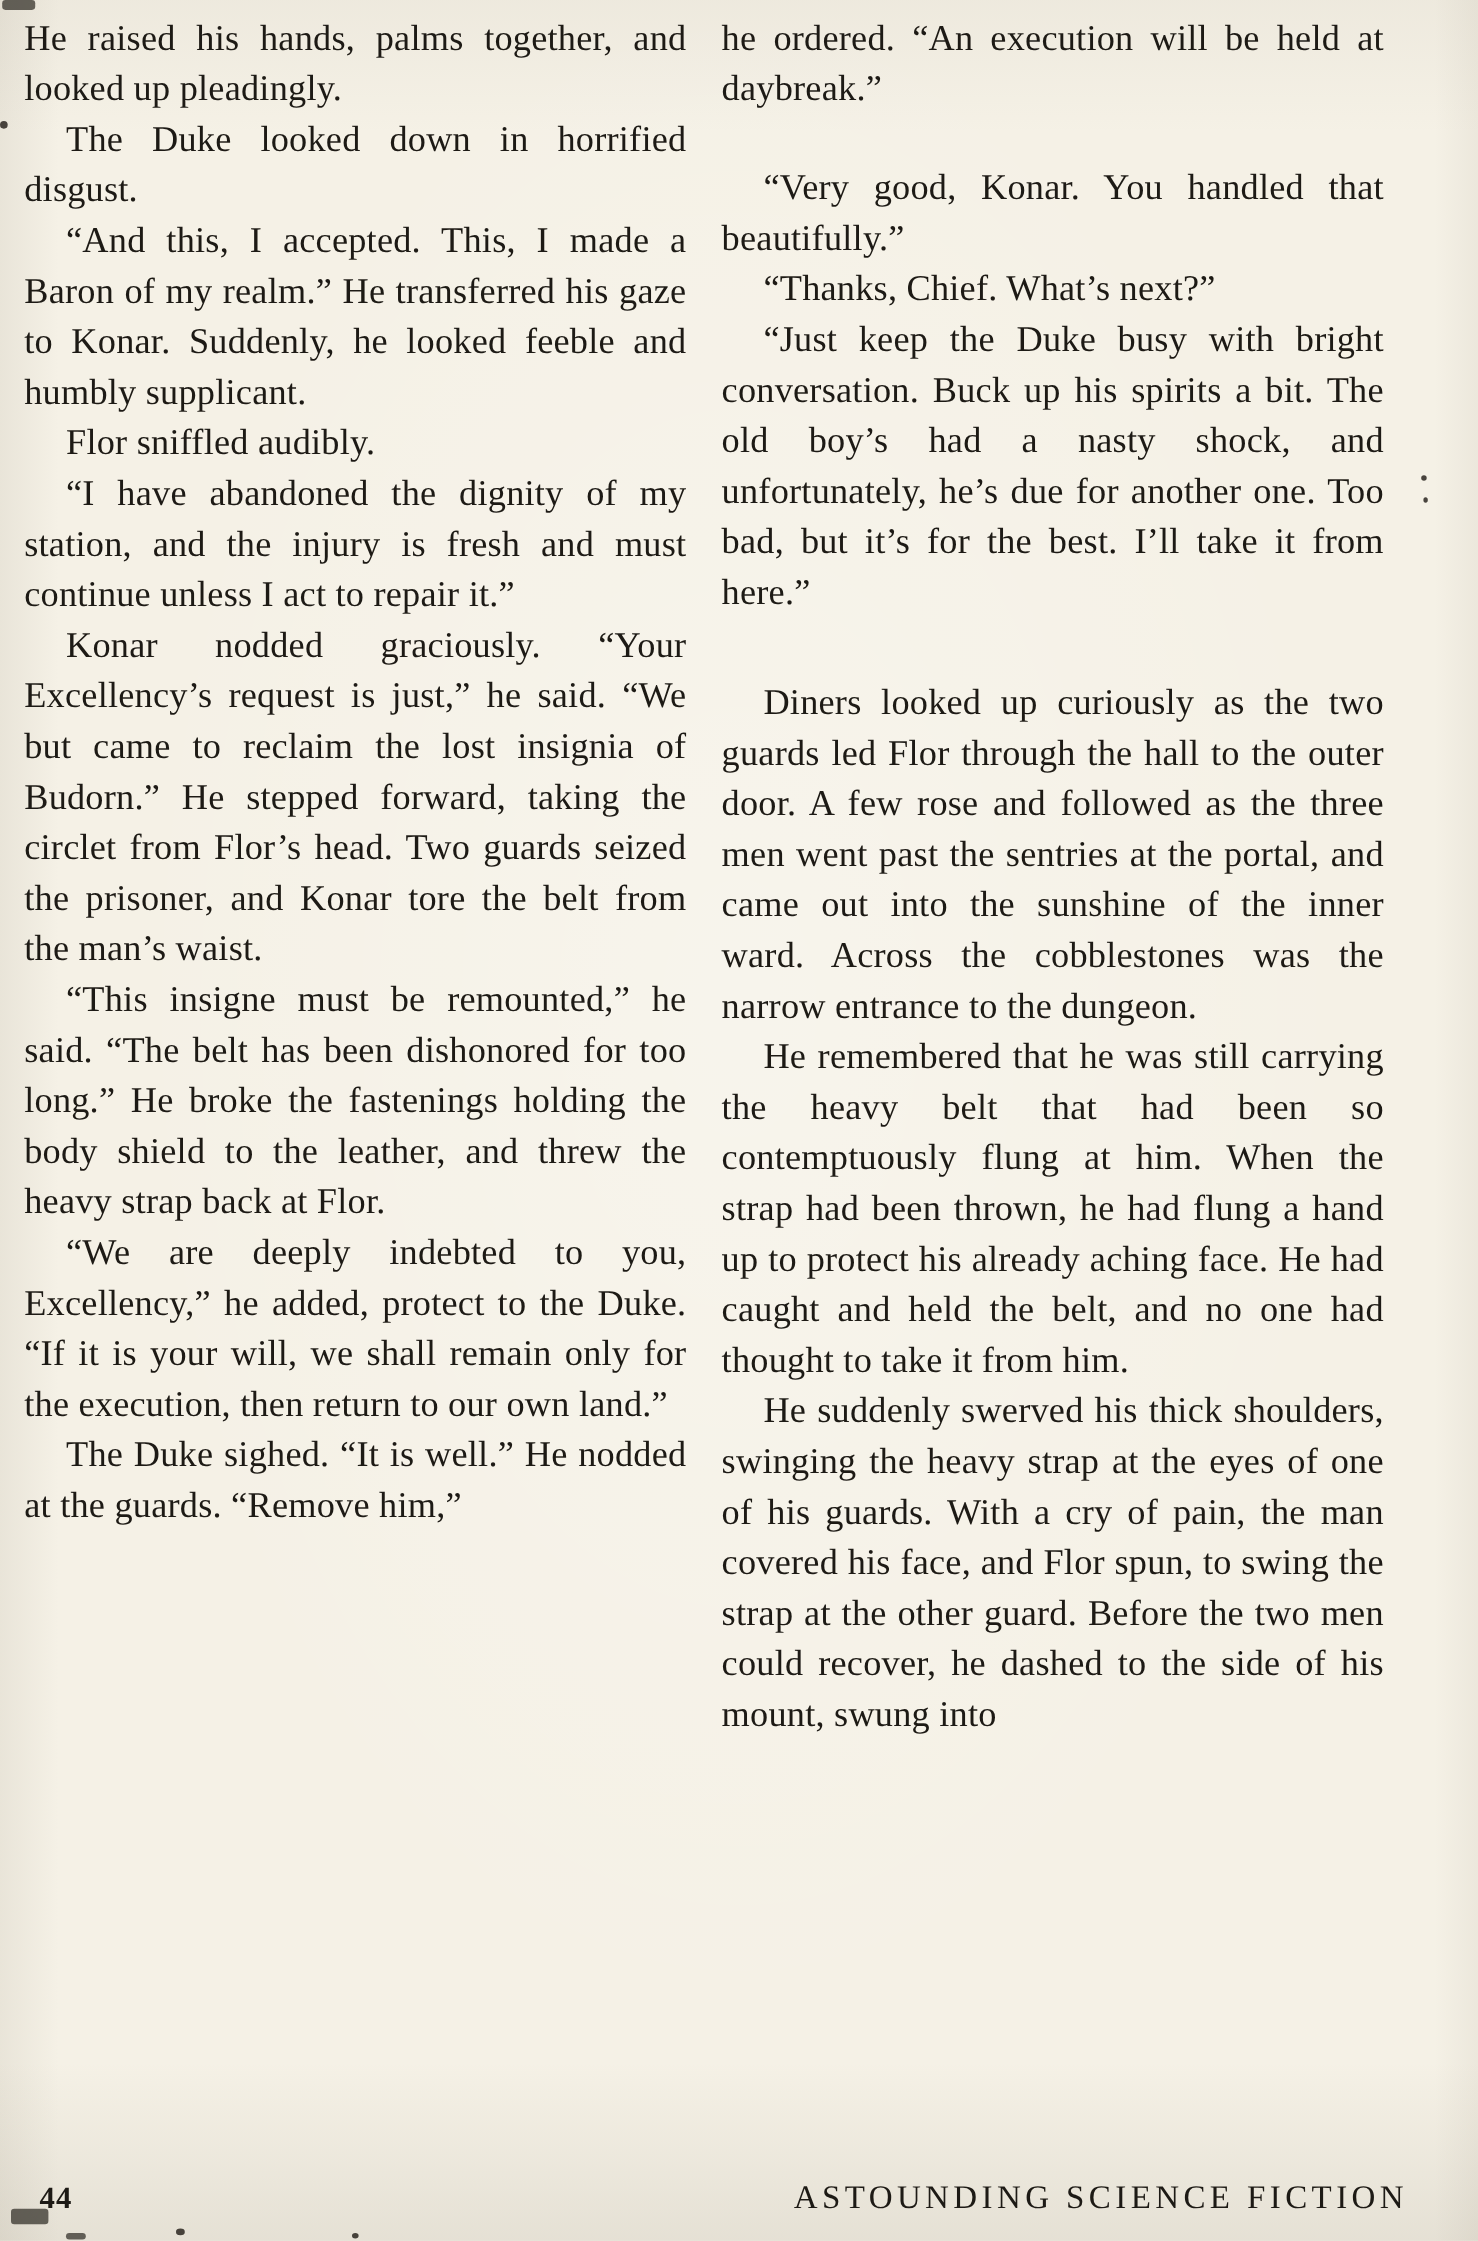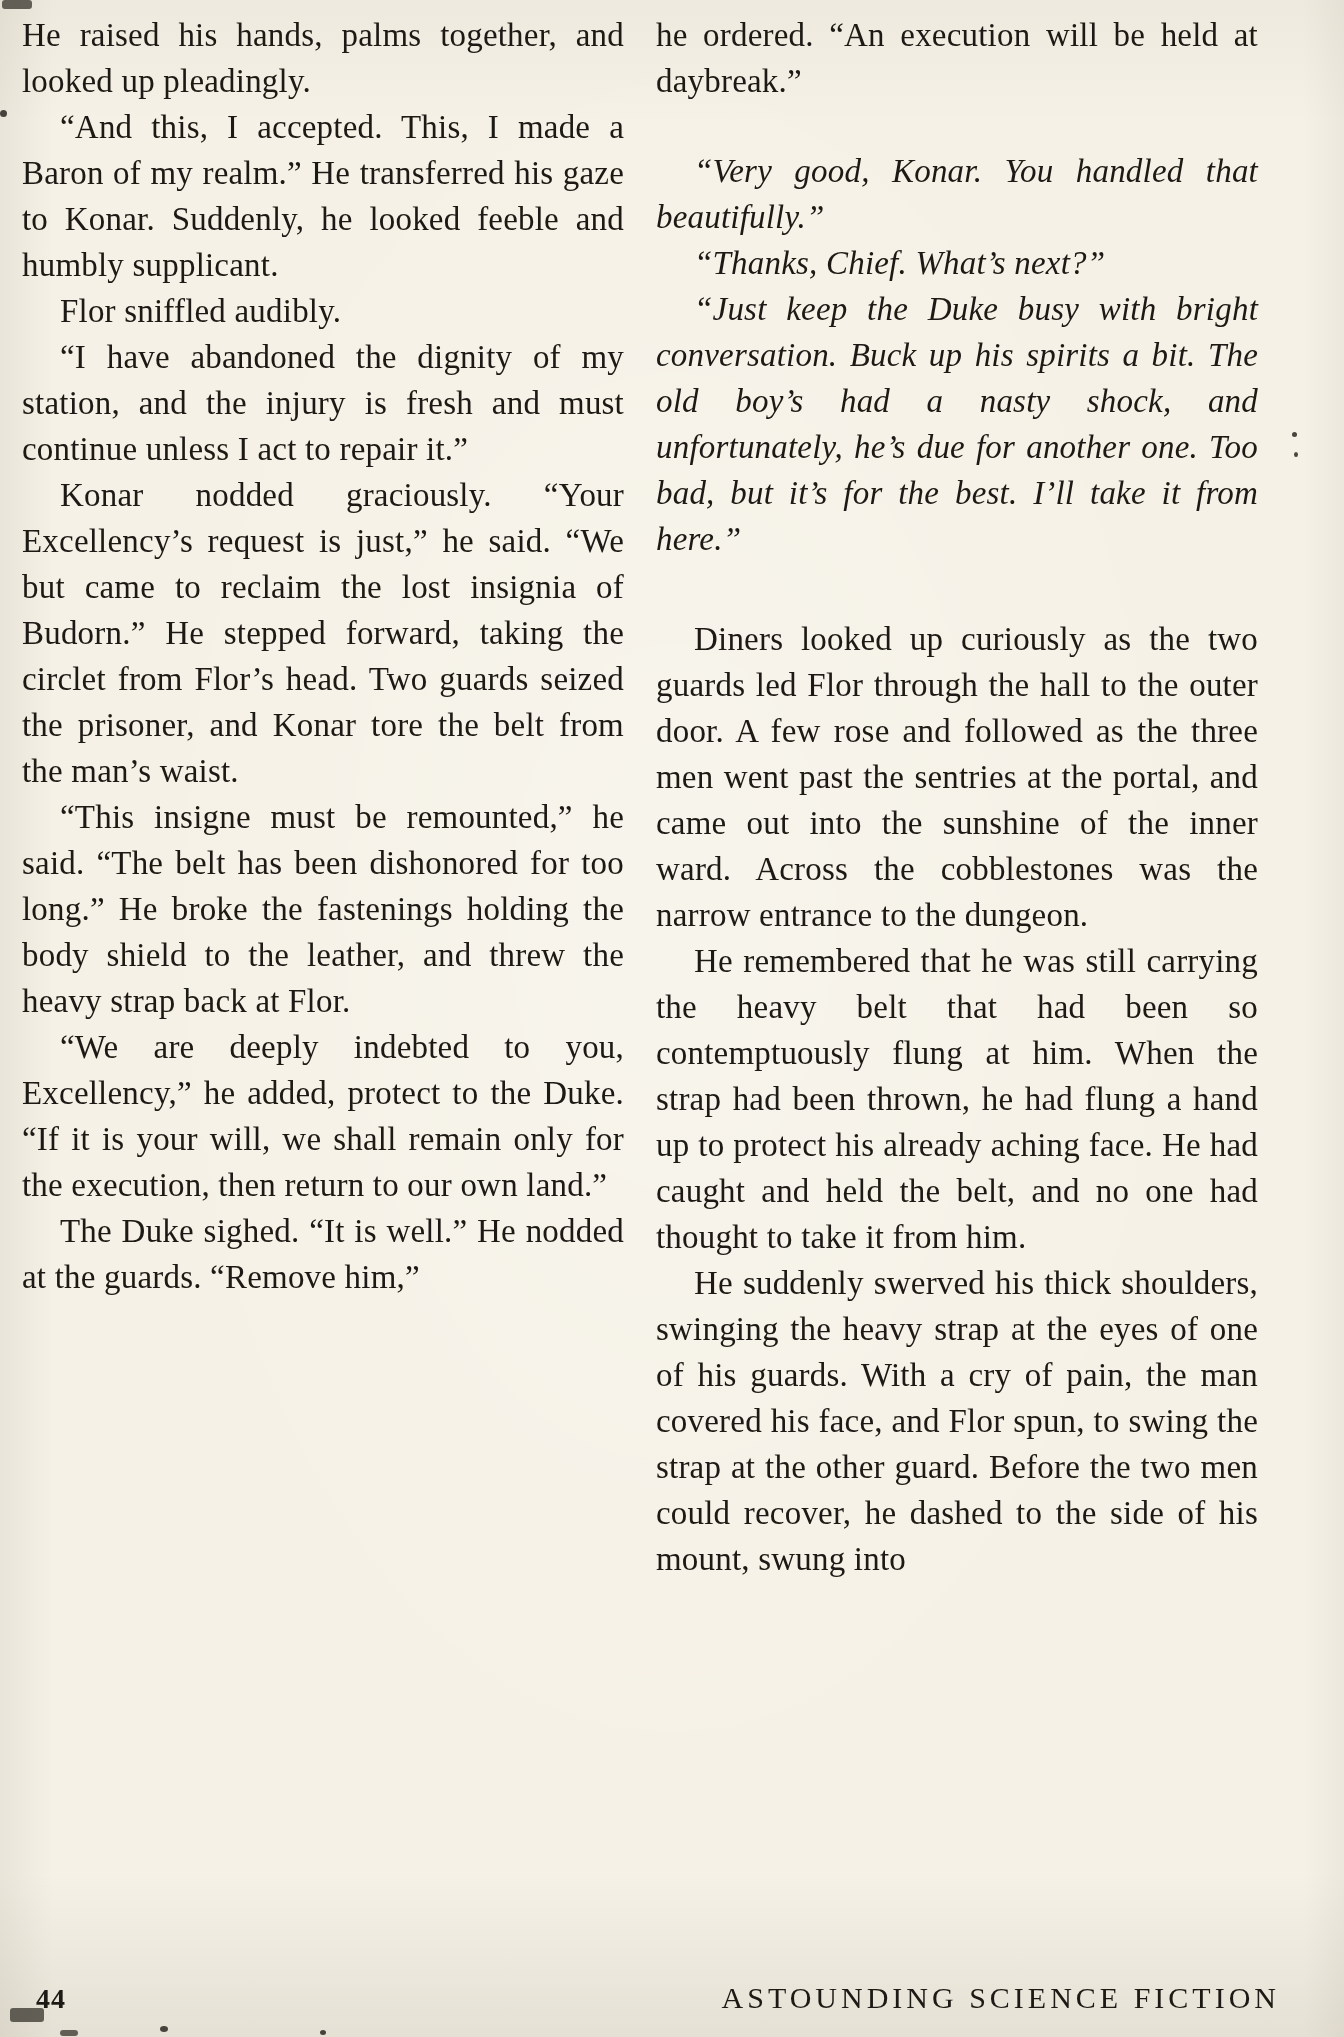--- a/index.html
+++ b/index.html
@@ -34,21 +34,21 @@
   }
   .column{
     width:602px;
     font-size:33px;
     line-height:46px;
     text-align:justify;
     letter-spacing:0.2px;
   }
   .para{ text-indent:0; }
   .para.indent{ text-indent:38px; }
-  .para.italic{ font-style:italic; }
+  .para.italic{ }
   .para.space-before{ margin-top:44px; }
   .para.space-before-lg{ margin-top:54px; }
   .footer{
     position:absolute;
     left:22px;
     bottom:22px;
     width:1258px;
     display:flex;
     justify-content:space-between;
     align-items:baseline;
@@ -73,20 +73,21 @@
   .artifact.smudge{ border-radius:3px; opacity:0.7; }
 </style>
 </head>
 <body>
 
 <div class="page">
 
   <div class="columns">
     <div class="column" id="col-left">
         <p class="para">He raised his hands, palms together, and looked up pleadingly.</p>
+        <p class="para indent">The Duke looked down in horrified disgust.</p>
         <p class="para indent">“And this, I accepted. This, I made a Baron of my realm.” He transferred his gaze to Konar. Suddenly, he looked feeble and humbly supplicant.</p>
         <p class="para indent">Flor sniffled audibly.</p>
         <p class="para indent">“I have abandoned the dignity of my station, and the injury is fresh and must continue unless I act to repair it.”</p>
         <p class="para indent">Konar nodded graciously. “Your Excellency’s request is just,” he said. “We but came to reclaim the lost insignia of Budorn.” He stepped forward, taking the circlet from Flor’s head. Two guards seized the prisoner, and Konar tore the belt from the man’s waist.</p>
         <p class="para indent">“This insigne must be remounted,” he said. “The belt has been dishonored for too long.” He broke the fastenings holding the body shield to the leather, and threw the heavy strap back at Flor.</p>
         <p class="para indent">“We are deeply indebted to you, Excellency,” he added, protect to the Duke. “If it is your will, we shall remain only for the execution, then return to our own land.”</p>
         <p class="para indent">The Duke sighed. “It is well.” He nodded at the guards. “Remove him,”</p>
       </div>
     <div class="column" id="col-right">
         <p class="para">he ordered. “An execution will be held at daybreak.”</p>

